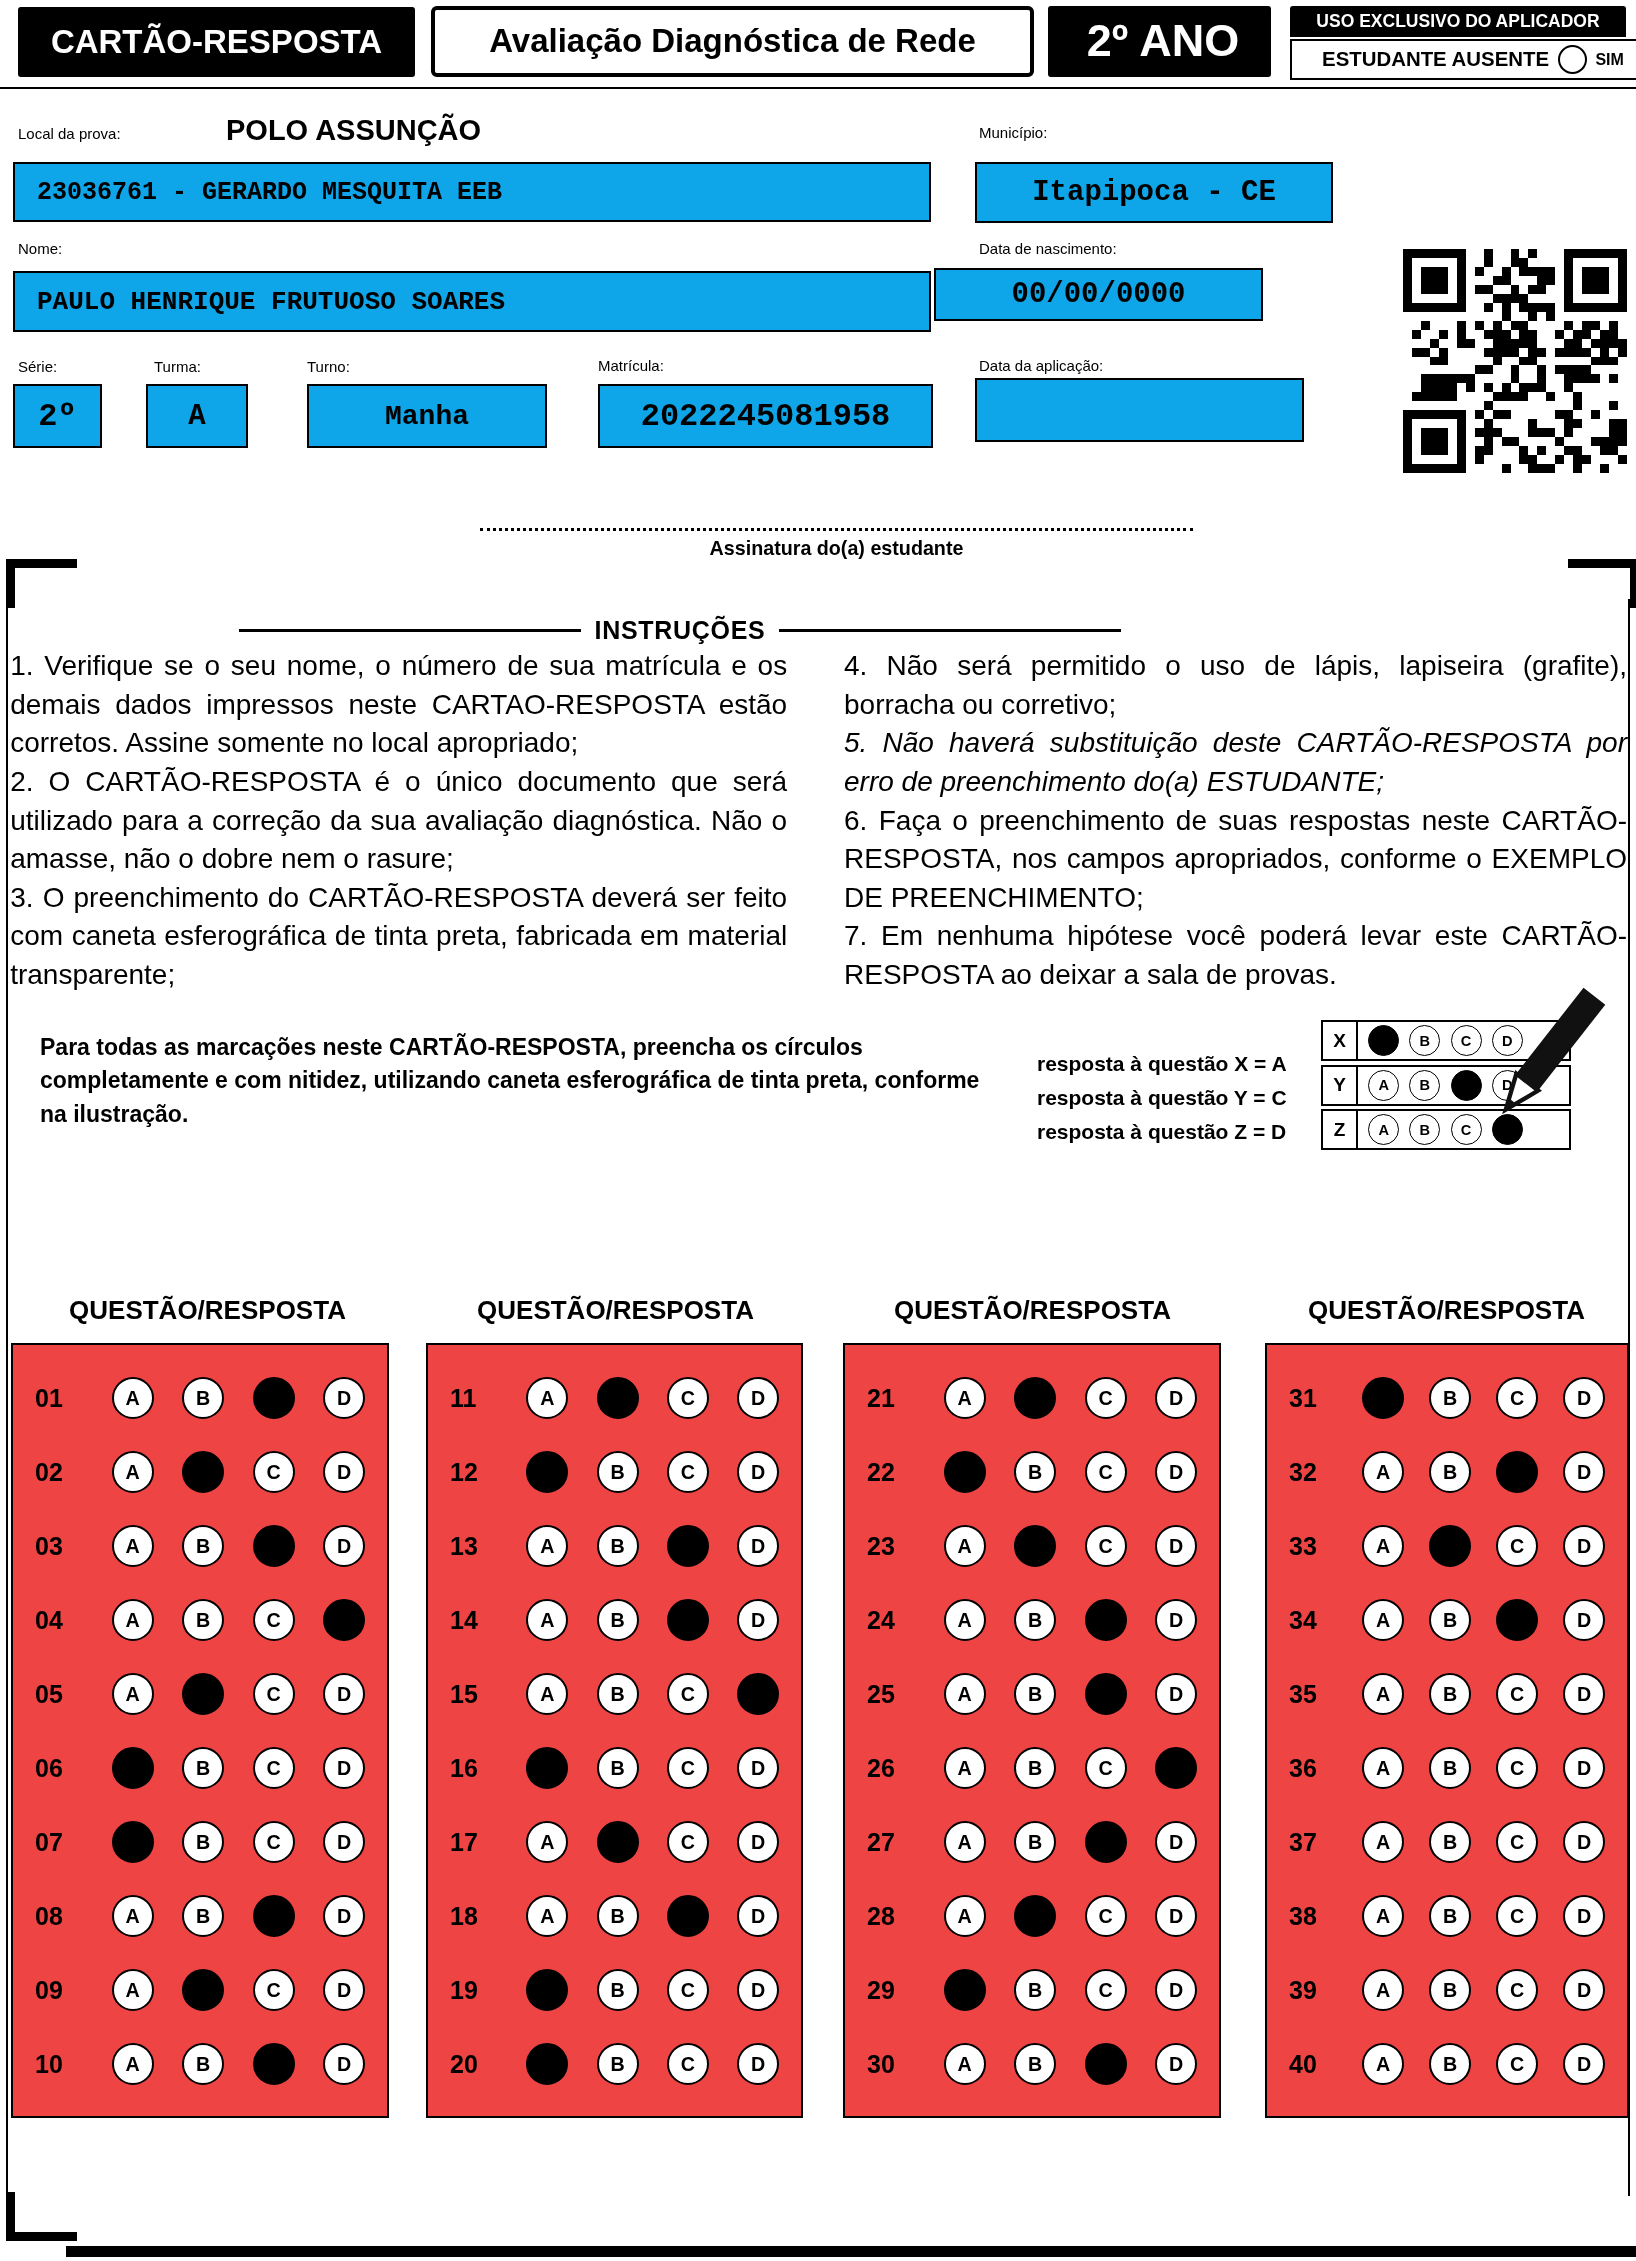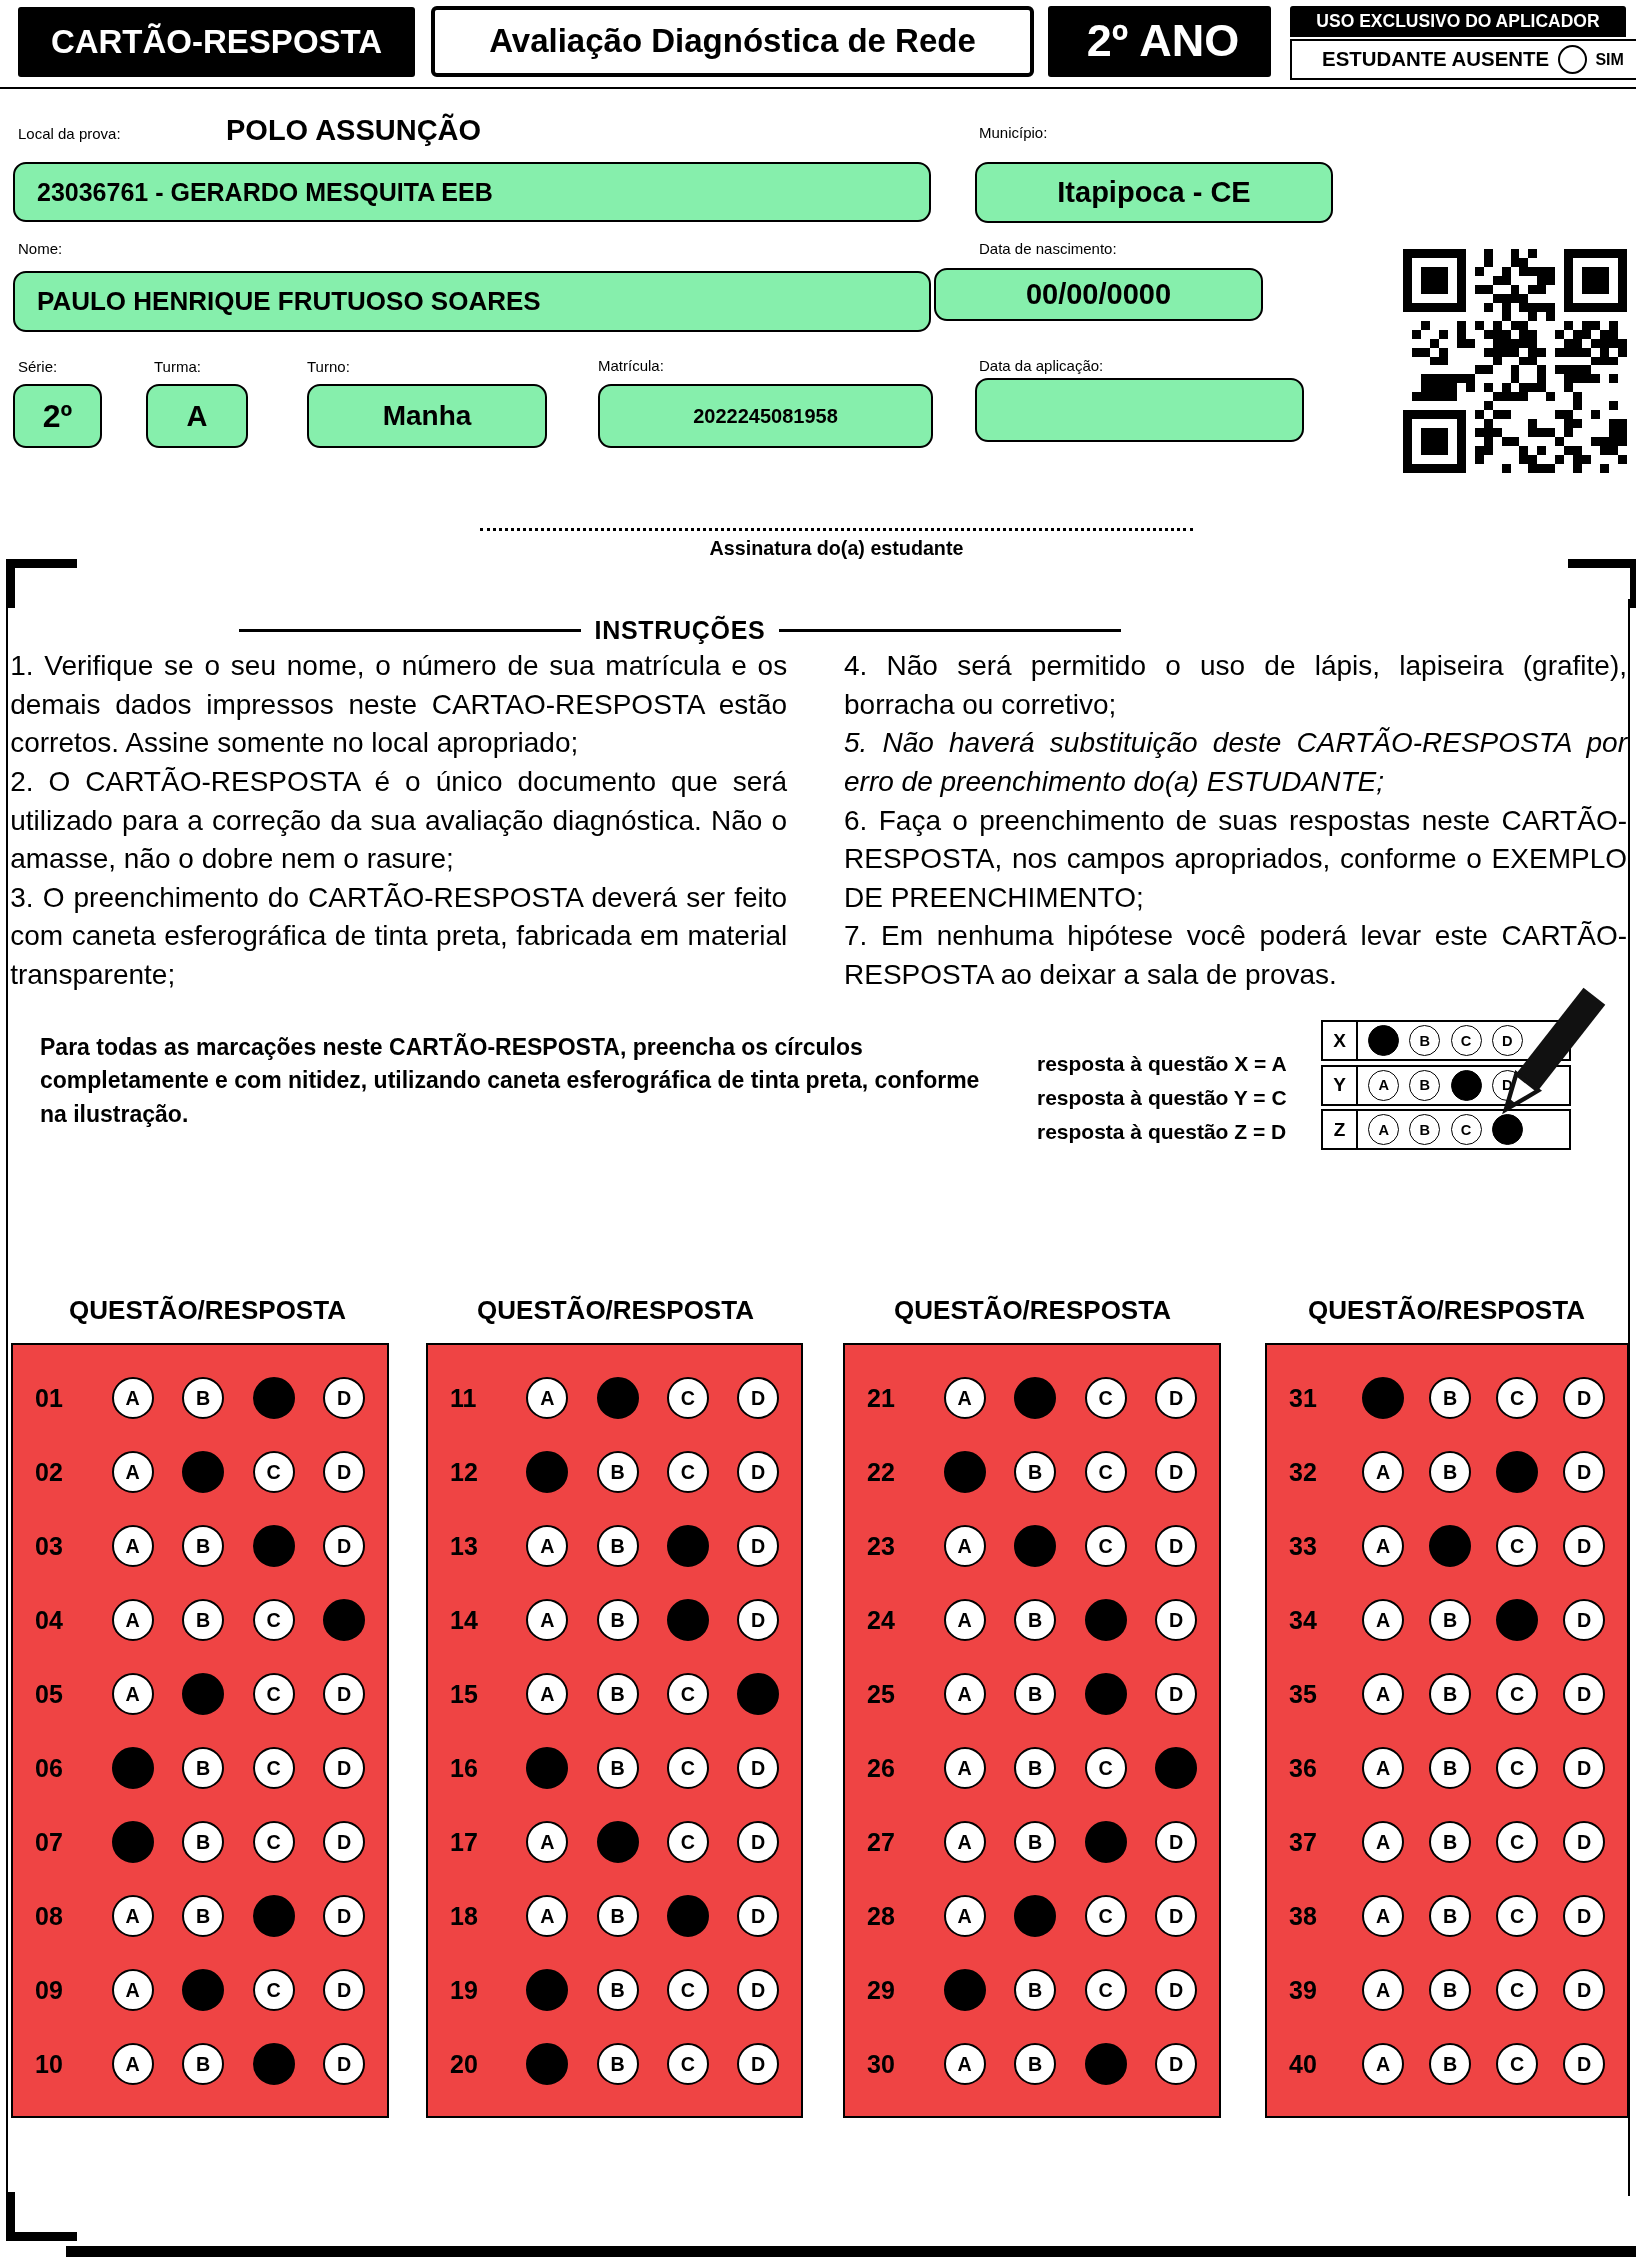--- a/index.html
+++ b/index.html
@@ -18,22 +18,22 @@
   .hdr-strip{left:1290px;top:5.8px;width:336px;height:31px;background:#000;color:#fff;
              font-size:17.5px;font-weight:bold;border-radius:2.9px 2.9px 0 0;}
   .hdr-absent{left:1290px;top:39px;width:366px;height:41px;border:2.2px solid #000;gap:8.7px;}
   .hdr-absent .lblA{font-size:20.4px;font-weight:bold;}
   .hdr-absent .circ{width:25px;height:25px;border:2.2px solid #000;border-radius:50%;flex:none;}
   .hdr-absent .sim{font-size:16px;font-weight:bold;}
   .hdr-rule{left:0;top:87px;width:1636px;height:0;border-top:2.9px solid #000;}
 
   
   .lbl{position:absolute;font-size:15px;font-weight:normal;}
-  .fbox{position:absolute;box-sizing:border-box;border:2.9px solid #000;border-radius:13px;
-        display:flex;align-items:center;background:#86efac;font-weight:bold;}
+  .fbox{position:absolute;box-sizing:border-box;border:2.9px solid #000;border-radius:0;
+        display:flex;align-items:center;background:#0ea5e9;font-weight:bold;font-family:Liberation Mono, monospace;}
   .fbox.pad{padding-left:22px;}
   .fbox.ctr{justify-content:center;}
   .local-value{position:absolute;left:226px;top:114px;font-size:29px;font-weight:bold;}
   .qr{position:absolute;left:1403px;top:249px;width:224px;height:224px;}
 
   
   .sig-line{left:480px;top:528px;width:713px;height:0;border-top:3.6px dotted #000;}
   .sig-label{left:480px;top:537px;width:713px;text-align:center;font-size:19.7px;font-weight:bold;}
 
   
@@ -312,21 +312,21 @@
 
   <span class="lbl" style="left:18px;top:358px;">Série:</span>
   <span class="lbl" style="left:154px;top:358px;">Turma:</span>
   <span class="lbl" style="left:307px;top:358px;">Turno:</span>
   <span class="lbl" style="left:598px;top:357px;">Matrícula:</span>
   <span class="lbl" style="left:979px;top:357px;">Data da aplicação:</span>
 
   <div class="fbox ctr" style="left:13px;top:384px;width:89px;height:64px;font-size:32px;">2º</div>
   <div class="fbox ctr" style="left:146px;top:384px;width:102px;height:64px;font-size:29px;">A</div>
   <div class="fbox ctr" style="left:307px;top:384px;width:240px;height:64px;font-size:28px;">Manha</div>
-  <div class="fbox ctr" style="left:598px;top:384px;width:335px;height:64px;font-size:20px;">2022245081958</div>
+  <div class="fbox ctr" style="left:598px;top:384px;width:335px;height:64px;font-size:32px;">2022245081958</div>
   <div class="fbox ctr" style="left:975px;top:378px;width:329px;height:64px;font-size:26px;"></div>
 
   <div class="abs sig-line"></div>
   <div class="abs sig-label">Assinatura do(a) estudante</div>
 
   <div class="mark tl"></div>
   <div class="mark tr"></div>
   <div class="mark bl"></div>
   <div class="abs edge-left"></div>
   <div class="abs edge-right"></div>

